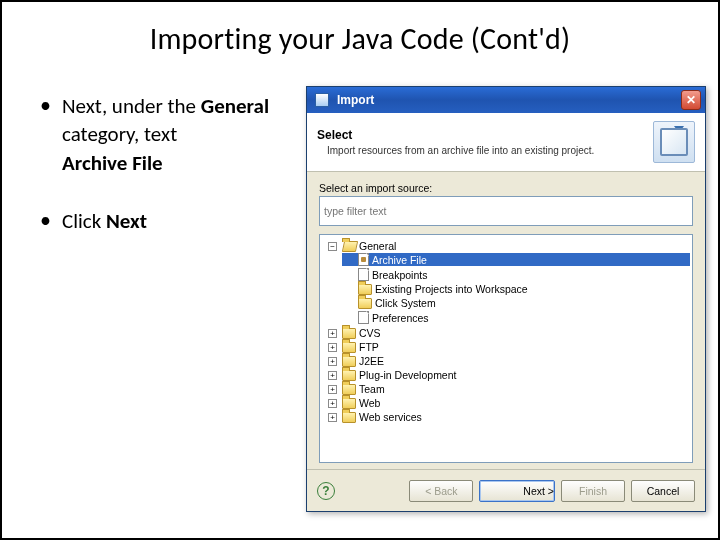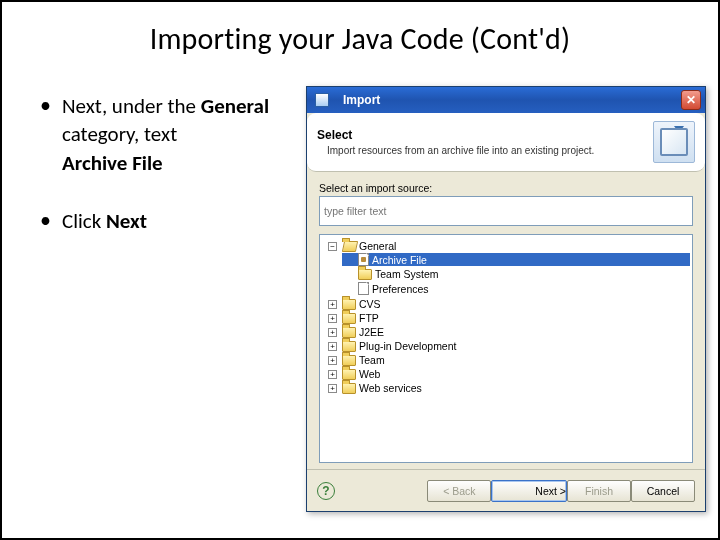--- a/index.html
+++ b/index.html
@@ -46,36 +46,36 @@
     background: #ece9d8;
     display: flex; flex-direction: column;
   }
   .titlebar {
     height: 26px;
     background: linear-gradient(#2a6cd6, #1f54b0 50%, #265fc0);
     display: flex; align-items: center; justify-content: space-between;
     padding: 0 4px 0 8px;
     color: #fff;
   }
-  .titlebar-left { display: flex; align-items: center; gap: 14px; }
+  .titlebar-left { display: flex; align-items: center; gap: 8px; }
   .win-icon { width: 14px; height: 14px; background: linear-gradient(#fff,#a9cdf3); border:1px solid #2a5fa4; }
   .title-text { font-weight: 700; font-size: 12px; }
   .close-btn {
     width: 20px; height: 20px;
     background: linear-gradient(#f29b8d,#d24a32);
     border: 1px solid #8b2c1a; border-radius: 3px;
     color: #fff; font-weight: 700; font-size: 12px;
     display:flex;align-items:center;justify-content:center;
     cursor: pointer;
   }
   .banner {
     background: #fff;
     border-bottom: 1px solid #c0c0b0;
     padding: 8px 10px;
-    display:flex; justify-content:space-between; align-items:center;border-radius:9px;
+    display:flex; justify-content:space-between; align-items:center;
   }
   .banner-text h3 { margin:0 0 3px 0; font-size: 12px; font-weight:700; }
   .banner-text p { margin:0; font-size: 10px; color:#333; padding-left:10px; }
   .banner-icon {
     width: 42px; height: 42px;
     border:1px solid #9db8d8; background:linear-gradient(#eef4fb,#cfe0f1);
     border-radius:2px;
     position:relative;
   }
   .banner-icon::after{
@@ -135,21 +135,21 @@
 
   .footer {
     height:42px; border-top:1px solid #c0c0b0; background:#ece9d8;
     display:flex; align-items:center; justify-content:space-between; padding:0 10px;
   }
   .help-icon {
     width:18px;height:18px;border:1.5px solid #3a7f3a;border-radius:50%;
     color:#3a7f3a;font-weight:700;font-size:12px;
     display:flex;align-items:center;justify-content:center;cursor:pointer;
   }
-  .btns { display:flex; }
+  .btns { display:flex; gap:6px; }
   .btn {
     min-width:64px;height:22px;border:1px solid #8a8a78;border-radius:2px;
     background:linear-gradient(#fefefe,#e7e4d4);
     font-size:10.5px;cursor:pointer;
     display:flex;align-items:center;justify-content:center;
   }
   .btn.disabled{color:#9c9c8c;cursor:default;}
   .btn.default{border:1px solid #3a72c8;box-shadow:0 0 0 1px #a8c6ef inset;padding-left:43px;}
 </style>
 </head>
@@ -208,22 +208,36 @@
                 <li>
                   <span class="node sel">
                     <span class="leaf-spacer"></span>
                     <span class="file-icon arch"></span>
                     <span>Archive File</span>
                   </span>
                 </li>
                 <li>
                   <span class="node">
                     <span class="leaf-spacer"></span>
+                    <span class="file-icon"></span>
+                    <span>Breakpoints</span>
+                  </span>
+                </li>
+                <li>
+                  <span class="node">
+                    <span class="leaf-spacer"></span>
                     <span class="folder-closed"></span>
-                    <span>Team System</span>
+                    <span>Existing Projects into Workspace</span>
+                  </span>
+                </li>
+                <li>
+                  <span class="node">
+                    <span class="leaf-spacer"></span>
+                    <span class="folder-closed"></span>
+                    <span>Click System</span>
                   </span>
                 </li>
                 <li>
                   <span class="node">
                     <span class="leaf-spacer"></span>
                     <span class="file-icon"></span>
                     <span>Preferences</span>
                   </span>
                 </li>
               </ul>

